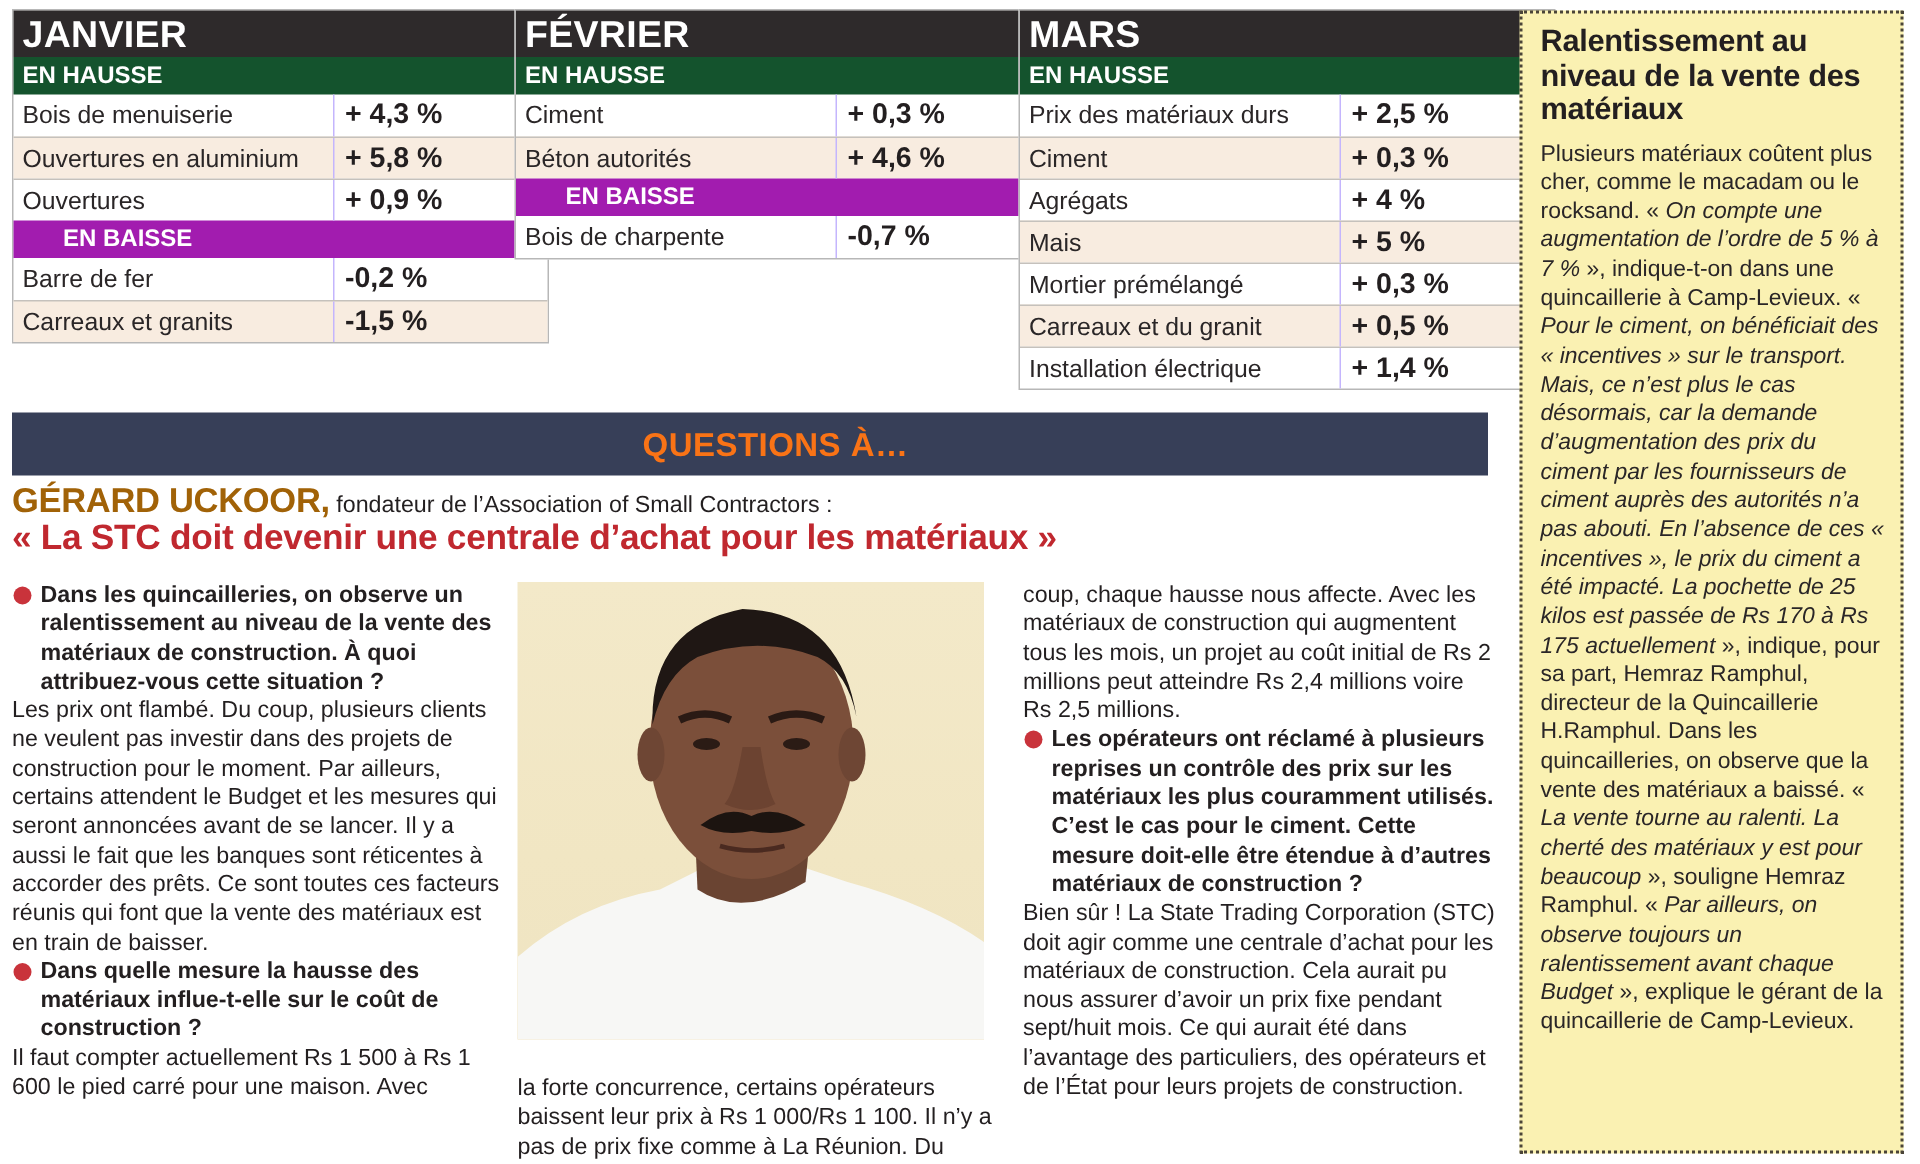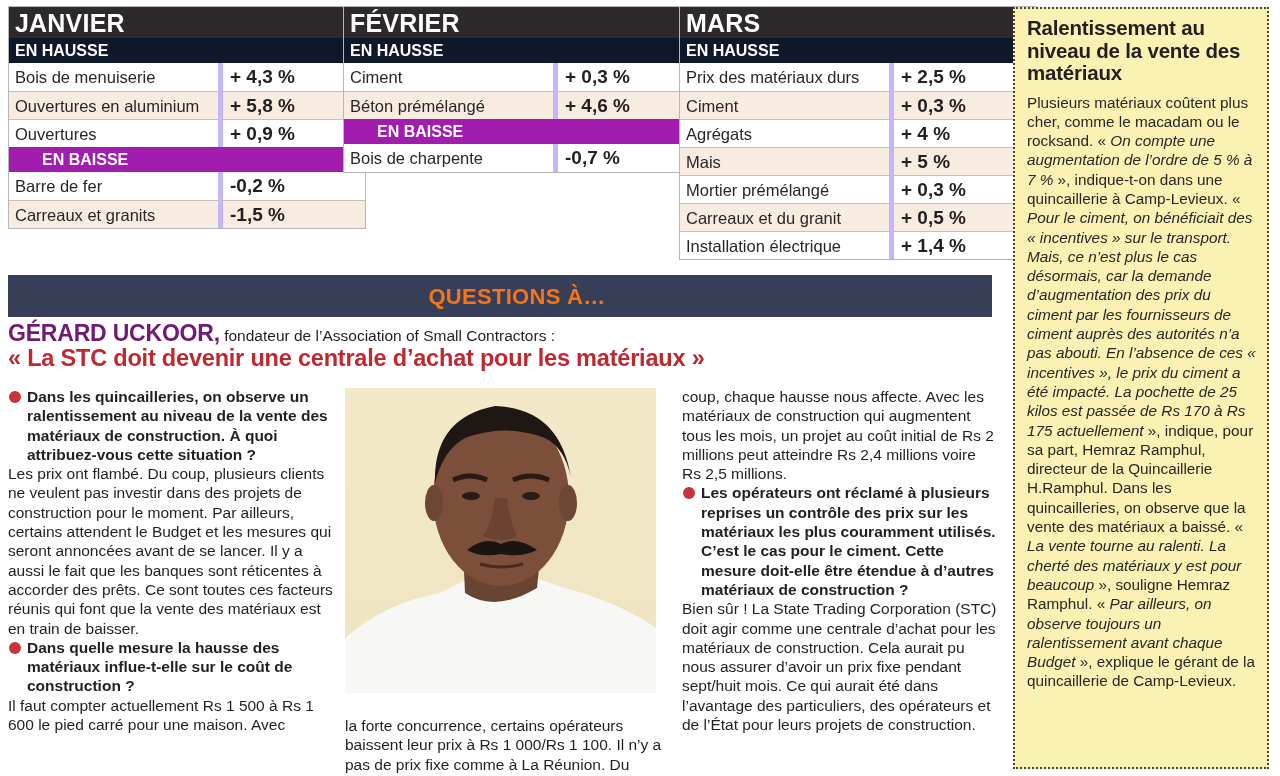--- a/index.html
+++ b/index.html
@@ -3,33 +3,33 @@
 <meta charset="utf-8">
 <style>
   * { box-sizing: border-box; margin: 0; padding: 0; }
   html, body { width: 1280px; height: 776px; background: #ffffff; overflow: hidden; }
   body { position: relative; font-family: "Liberation Sans", "DejaVu Sans", sans-serif; color: #231f20; }
 
   
   .month-table { position: absolute; top: 6px; width: 358px; border: 1px solid #b7b7b7; background: #fff; }
   .month-title { background: #2e2a2b; color: #fff; font-weight: 900; font-size: 25px; height: 31px; line-height: 33px; padding-left: 6px; letter-spacing: 0.2px; font-family: "Liberation Sans", sans-serif; }
   .section-hausse, .section-baisse { color: #fff; font-weight: 700; font-size: 16px; height: 25px; line-height: 26px; padding-left: 6px; }
-  .section-hausse { background: #0f172a; }
+  .section-hausse { background: #14532d; }
   .section-baisse { background: #a21caf; padding-left: 33px; }
   .row { display: flex; height: 28px; border-top: 1px solid #c5c1bc; }
   .row.alt { background: #f8ece0; }
-  .row .label { width: 214px; border-right: 5px solid #c4b5fd; font-size: 16.5px; line-height: 28px; padding-left: 6px; white-space: nowrap; overflow: hidden; color: #2a2627; }
+  .row .label { width: 214px; border-right: 1px solid #c4b5fd; font-size: 16.5px; line-height: 28px; padding-left: 6px; white-space: nowrap; overflow: hidden; color: #2a2627; }
   .row .val { flex: 1; font-weight: 700; font-size: 19px; line-height: 28px; padding-left: 7px; color: #231f20; }
   .section-hausse + .row, .section-baisse + .row { border-top: none; }
 
   
   .banner { position: absolute; left: 8px; top: 275px; width: 984px; height: 42px; background: #373f58; color: #f97316; text-align: center; font-weight: 700; font-size: 22px; line-height: 43px; letter-spacing: 0.3px; padding-left: 34px; }
 
   .byline { position: absolute; left: 8px; top: 320px; white-space: nowrap; }
-  .byline .name { font-weight: 900; font-size: 23px; color: #701a75; letter-spacing: -0.2px; }
+  .byline .name { font-weight: 900; font-size: 23px; color: #a16207; letter-spacing: -0.2px; }
   .byline .role { font-size: 15.5px; color: #231f20; }
   .headline { position: absolute; left: 8px; top: 345px; font-weight: 700; font-size: 23.5px; color: #c0282f; white-space: nowrap; letter-spacing: -0.2px; }
 
   
   .col { position: absolute; font-size: 15.5px; line-height: 19.3px; color: #231f20; }
   .col p { margin: 0; }
   .q { font-weight: 700; padding-left: 19px; position: relative; }
   .q .dot { position: absolute; left: 1px; top: 4px; width: 12px; height: 12px; border-radius: 50%; background: #c9333b; }
   .col-1 { left: 8px; top: 387px; width: 330px; }
   .col-2 { left: 345px; top: 716px; width: 318px; }
@@ -73,21 +73,21 @@
 </div>
 
 <div class="month-table" style="left:343px;">
   <div class="month-title">FÉVRIER</div>
   <div class="section-hausse">EN HAUSSE</div>
   <div class="row">
       <div class="label">Ciment</div>
       <div class="val">+ 0,3 %</div>
     </div>
   <div class="row alt">
-      <div class="label">Béton prémélangé</div>
+      <div class="label">Béton autorités</div>
       <div class="val">+ 4,6 %</div>
     </div>
   <div class="section-baisse">EN BAISSE</div>
   <div class="row">
       <div class="label">Bois de charpente</div>
       <div class="val">-0,7 %</div>
     </div>
 </div>
 
 <div class="month-table" style="left:679px;">

